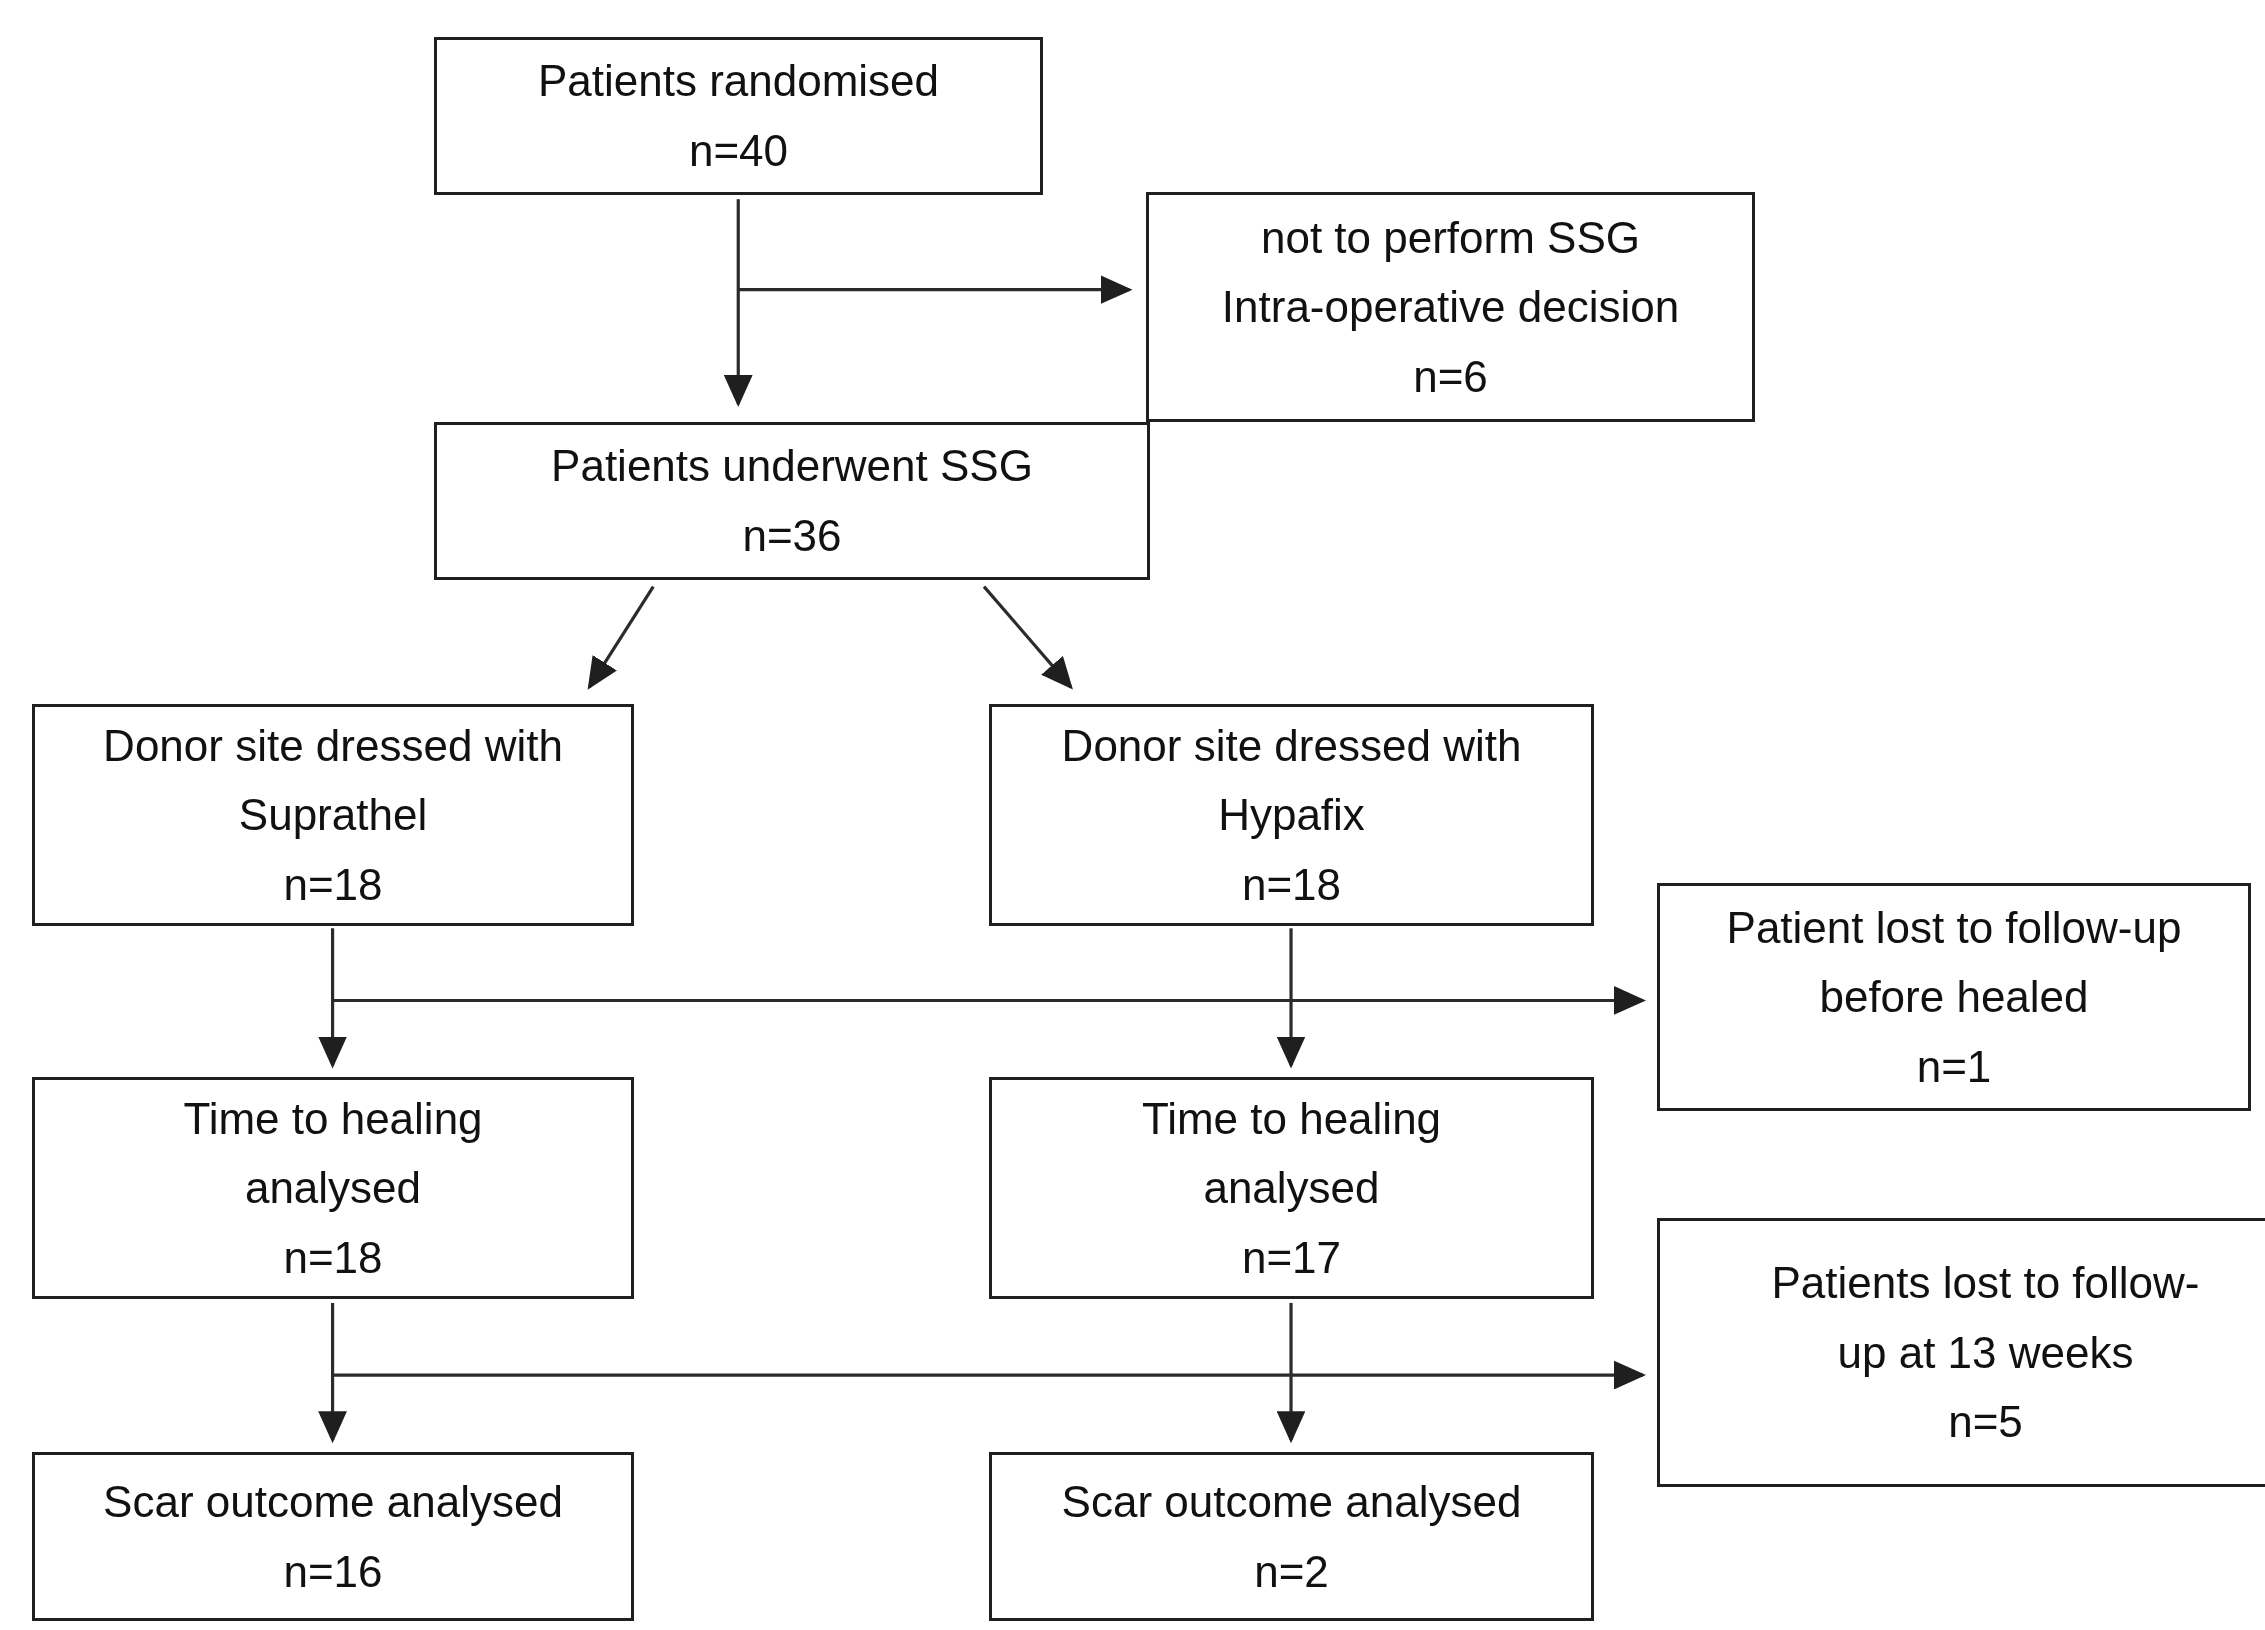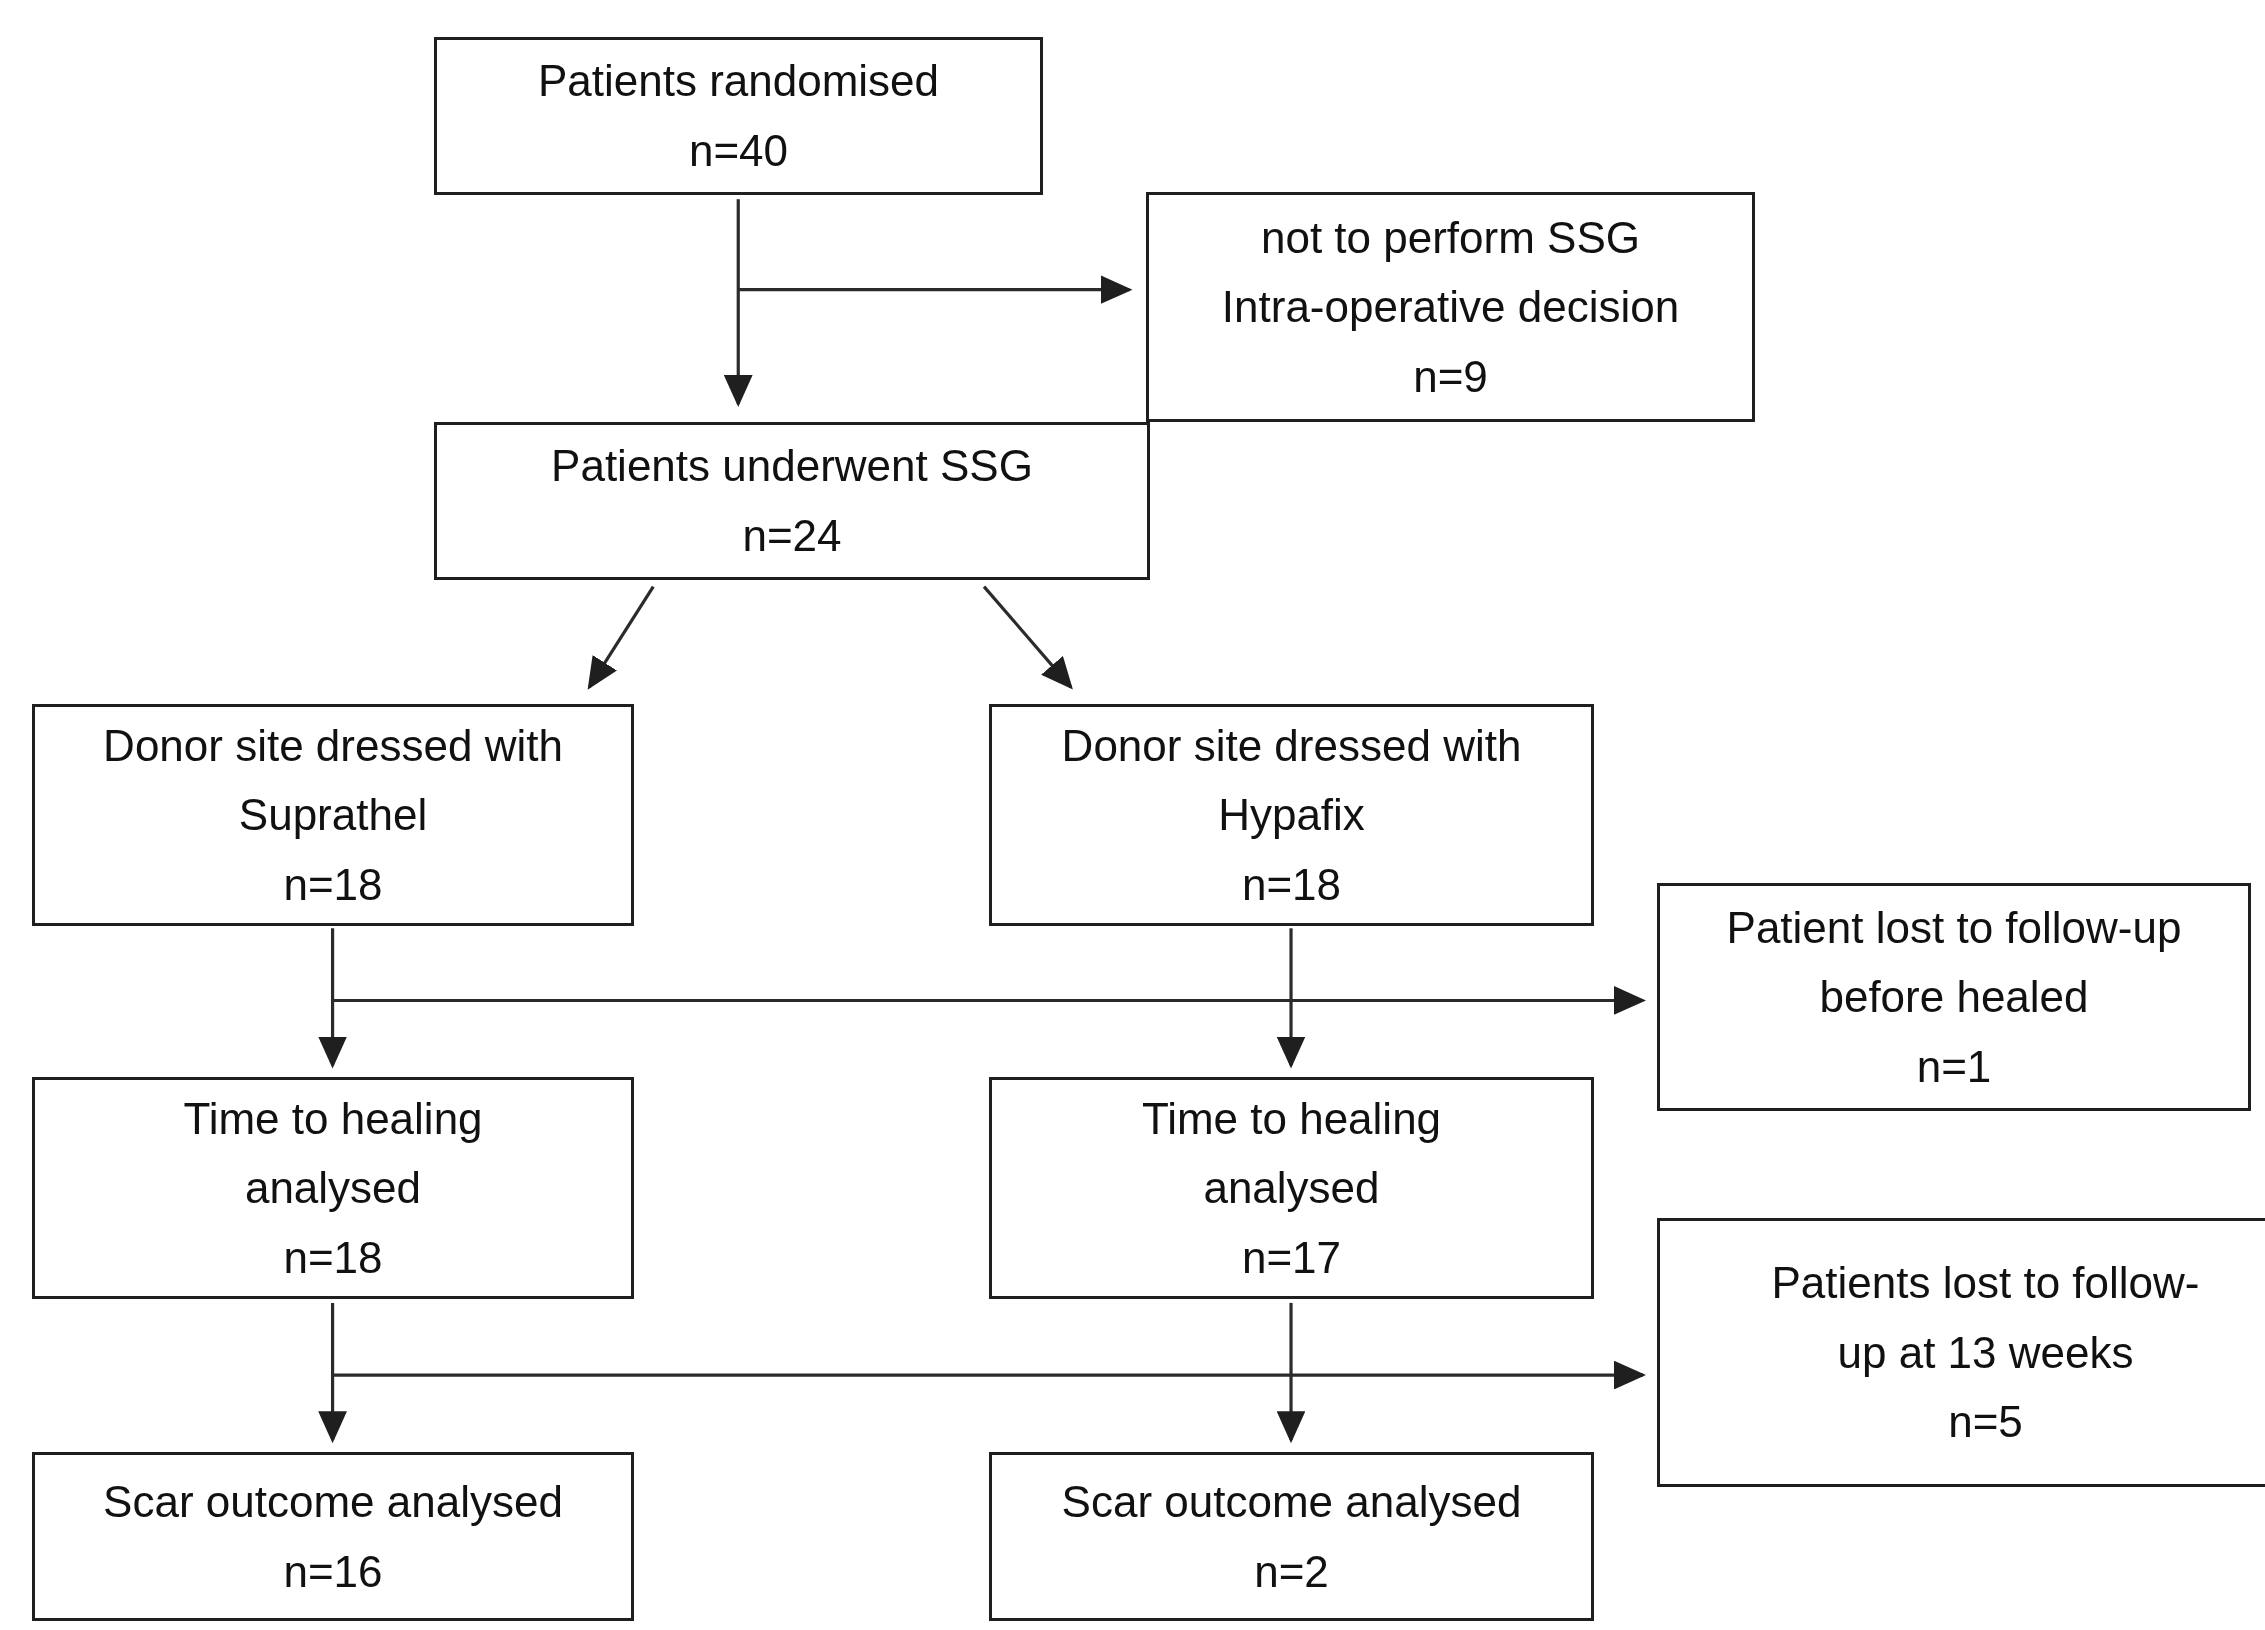--- a/index.html
+++ b/index.html
@@ -71,26 +71,26 @@
   </svg>
 
   <div class="node" id="n-randomised">
     <span class="ln">Patients randomised</span>
     <span class="ln">n=40</span>
   </div>
 
   <div class="node" id="n-intraop">
     <span class="ln">not to perform SSG</span>
     <span class="ln">Intra-operative decision</span>
-    <span class="ln">n=9</span>
+    <span class="ln">n=6</span>
   </div>
 
   <div class="node" id="n-underwent">
     <span class="ln">Patients underwent SSG</span>
-    <span class="ln">n=24</span>
+    <span class="ln">n=36</span>
   </div>
 
   <div class="node" id="n-suprathel">
     <span class="ln">Donor site dressed with</span>
     <span class="ln">Suprathel</span>
     <span class="ln">n=18</span>
   </div>
 
   <div class="node" id="n-hypafix">
     <span class="ln">Donor site dressed with</span>

